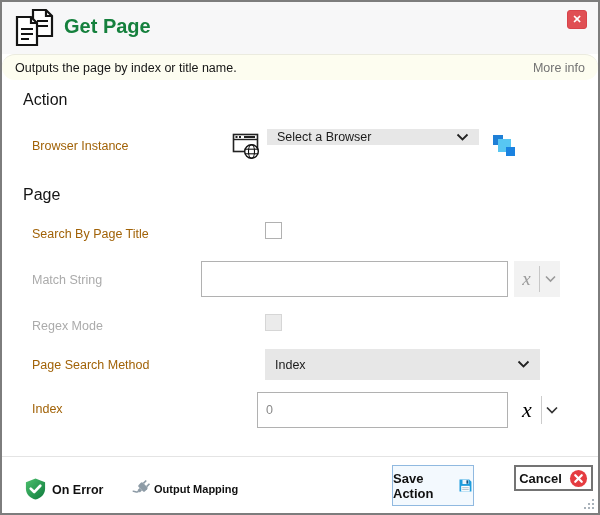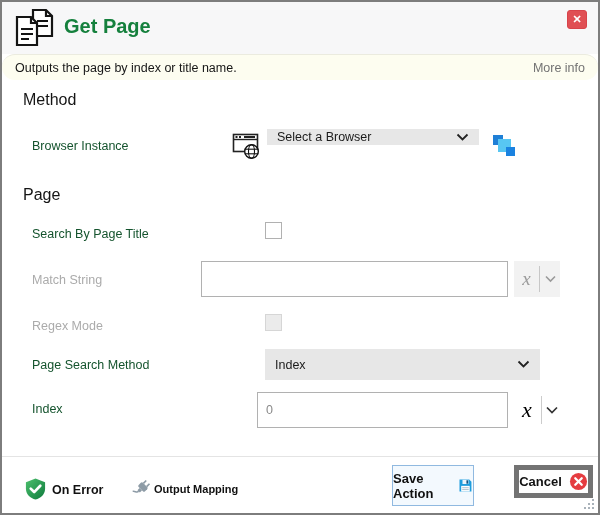--- a/index.html
+++ b/index.html
@@ -17,21 +17,21 @@
 
   
   .infobar { left:0; top:52px; width:100%; height:26px; background:#fdfdf0; border-top:1px solid #ebebdf;
              display:flex; justify-content:space-between; align-items:center; padding:0 13px; font-size:12.5px; color:#161616;border-radius:13px; }
   .more-info { color:#737373; cursor:pointer;margin-left:24px; }
 
   
   .section-heading { font-size:16px; color:#151515; }
   .sec-browser { left:21px; top:89px; }
   .sec-page { left:21px; top:184px; }
-  .field-label { font-size:12.5px; color:#14532d; }
+  .field-label { font-size:12.5px; color:#a16207; }
   .field-label.disabled { color:#ababab; }
 
   .lbl-browser-instance { left:30px; top:137px; }
   .ico-browser { left:230px; top:128px; }
   .dd { background:#e7e7e7; display:flex; align-items:center; padding:0 10px; font-size:12.5px; color:#1b1b1b; justify-content:space-between; }
   .dd-browser { left:265px; top:127px; width:212px; height:16px; }
   .ico-varpick { left:489px; top:130px; }
 
   .lbl-search { left:30px; top:225px; }
   .checkbox { width:17px; height:17px; background:#fff; border:1px solid #b1b1b1; }
@@ -60,21 +60,21 @@
   .chev-enabled { left:541px; top:390px; width:18px; height:36px; display:flex; align-items:center; justify-content:center; }
 
   
   .footer-divider { left:0; top:454px; width:100%; height:1px; background:#e4e4e4; }
   .ico-shield { left:22px; top:475px; }
   .txt-onerror { left:50px; top:481px; font-size:12.5px; font-weight:bold; color:#111; }
   .ico-plug { left:129px; top:476px; }
   .txt-outmap { left:152px; top:481px; font-size:11px; font-weight:bold; color:#111; }
   .btn { display:flex; align-items:center; justify-content:center; gap:7px; font-size:13px; font-weight:bold; color:#111; cursor:default; }
   .btn-save { left:390px; top:463px; width:82px; height:41px; background:#f3f9fe; border:1px solid #90b9e0; }
-  .btn-cancel { left:512px; top:463px; width:79px; height:33px; background:#fefefe; border:5px solid #737373; }
+  .btn-cancel { left:512px; top:463px; width:79px; height:26px; background:#fefefe; border:2px solid #737373; }
   .grip { right:2px; bottom:2px; }
 </style>
 </head>
 <body>
 
 <div class="dialog">
 
   <div class="abs header"></div>
 
   <svg class="abs header-icon" width="46" height="42" viewBox="0 0 46 42">
@@ -95,21 +95,21 @@
 
   <div class="abs close-btn">
     <span>✕</span>
   </div>
 
   <div class="abs infobar">
     <span>Outputs the page by index or title name.</span>
     <span class="more-info">More info</span>
   </div>
 
-  <div class="abs section-heading sec-browser">Method</div>
+  <div class="abs section-heading sec-browser">Action</div>
 
   <div class="abs field-label lbl-browser-instance">Browser Instance</div>
 
   <svg class="abs ico-browser" width="29" height="30" viewBox="0 0 29 30">
     <rect x="1.5" y="4.5" width="24" height="17" fill="#fff" stroke="#222" stroke-width="1.6"></rect>
     <line x1="1.5" y1="9.5" x2="25.5" y2="9.5" stroke="#222" stroke-width="1.4"></line>
     <rect x="3.5" y="6" width="2" height="2" fill="#222"></rect>
     <rect x="7" y="6" width="2" height="2" fill="#222"></rect>
     <rect x="12" y="6" width="11" height="2" fill="#222"></rect>
     <circle cx="19.5" cy="21.5" r="6.8" fill="#fff" stroke="#111" stroke-width="1.4"></circle>

